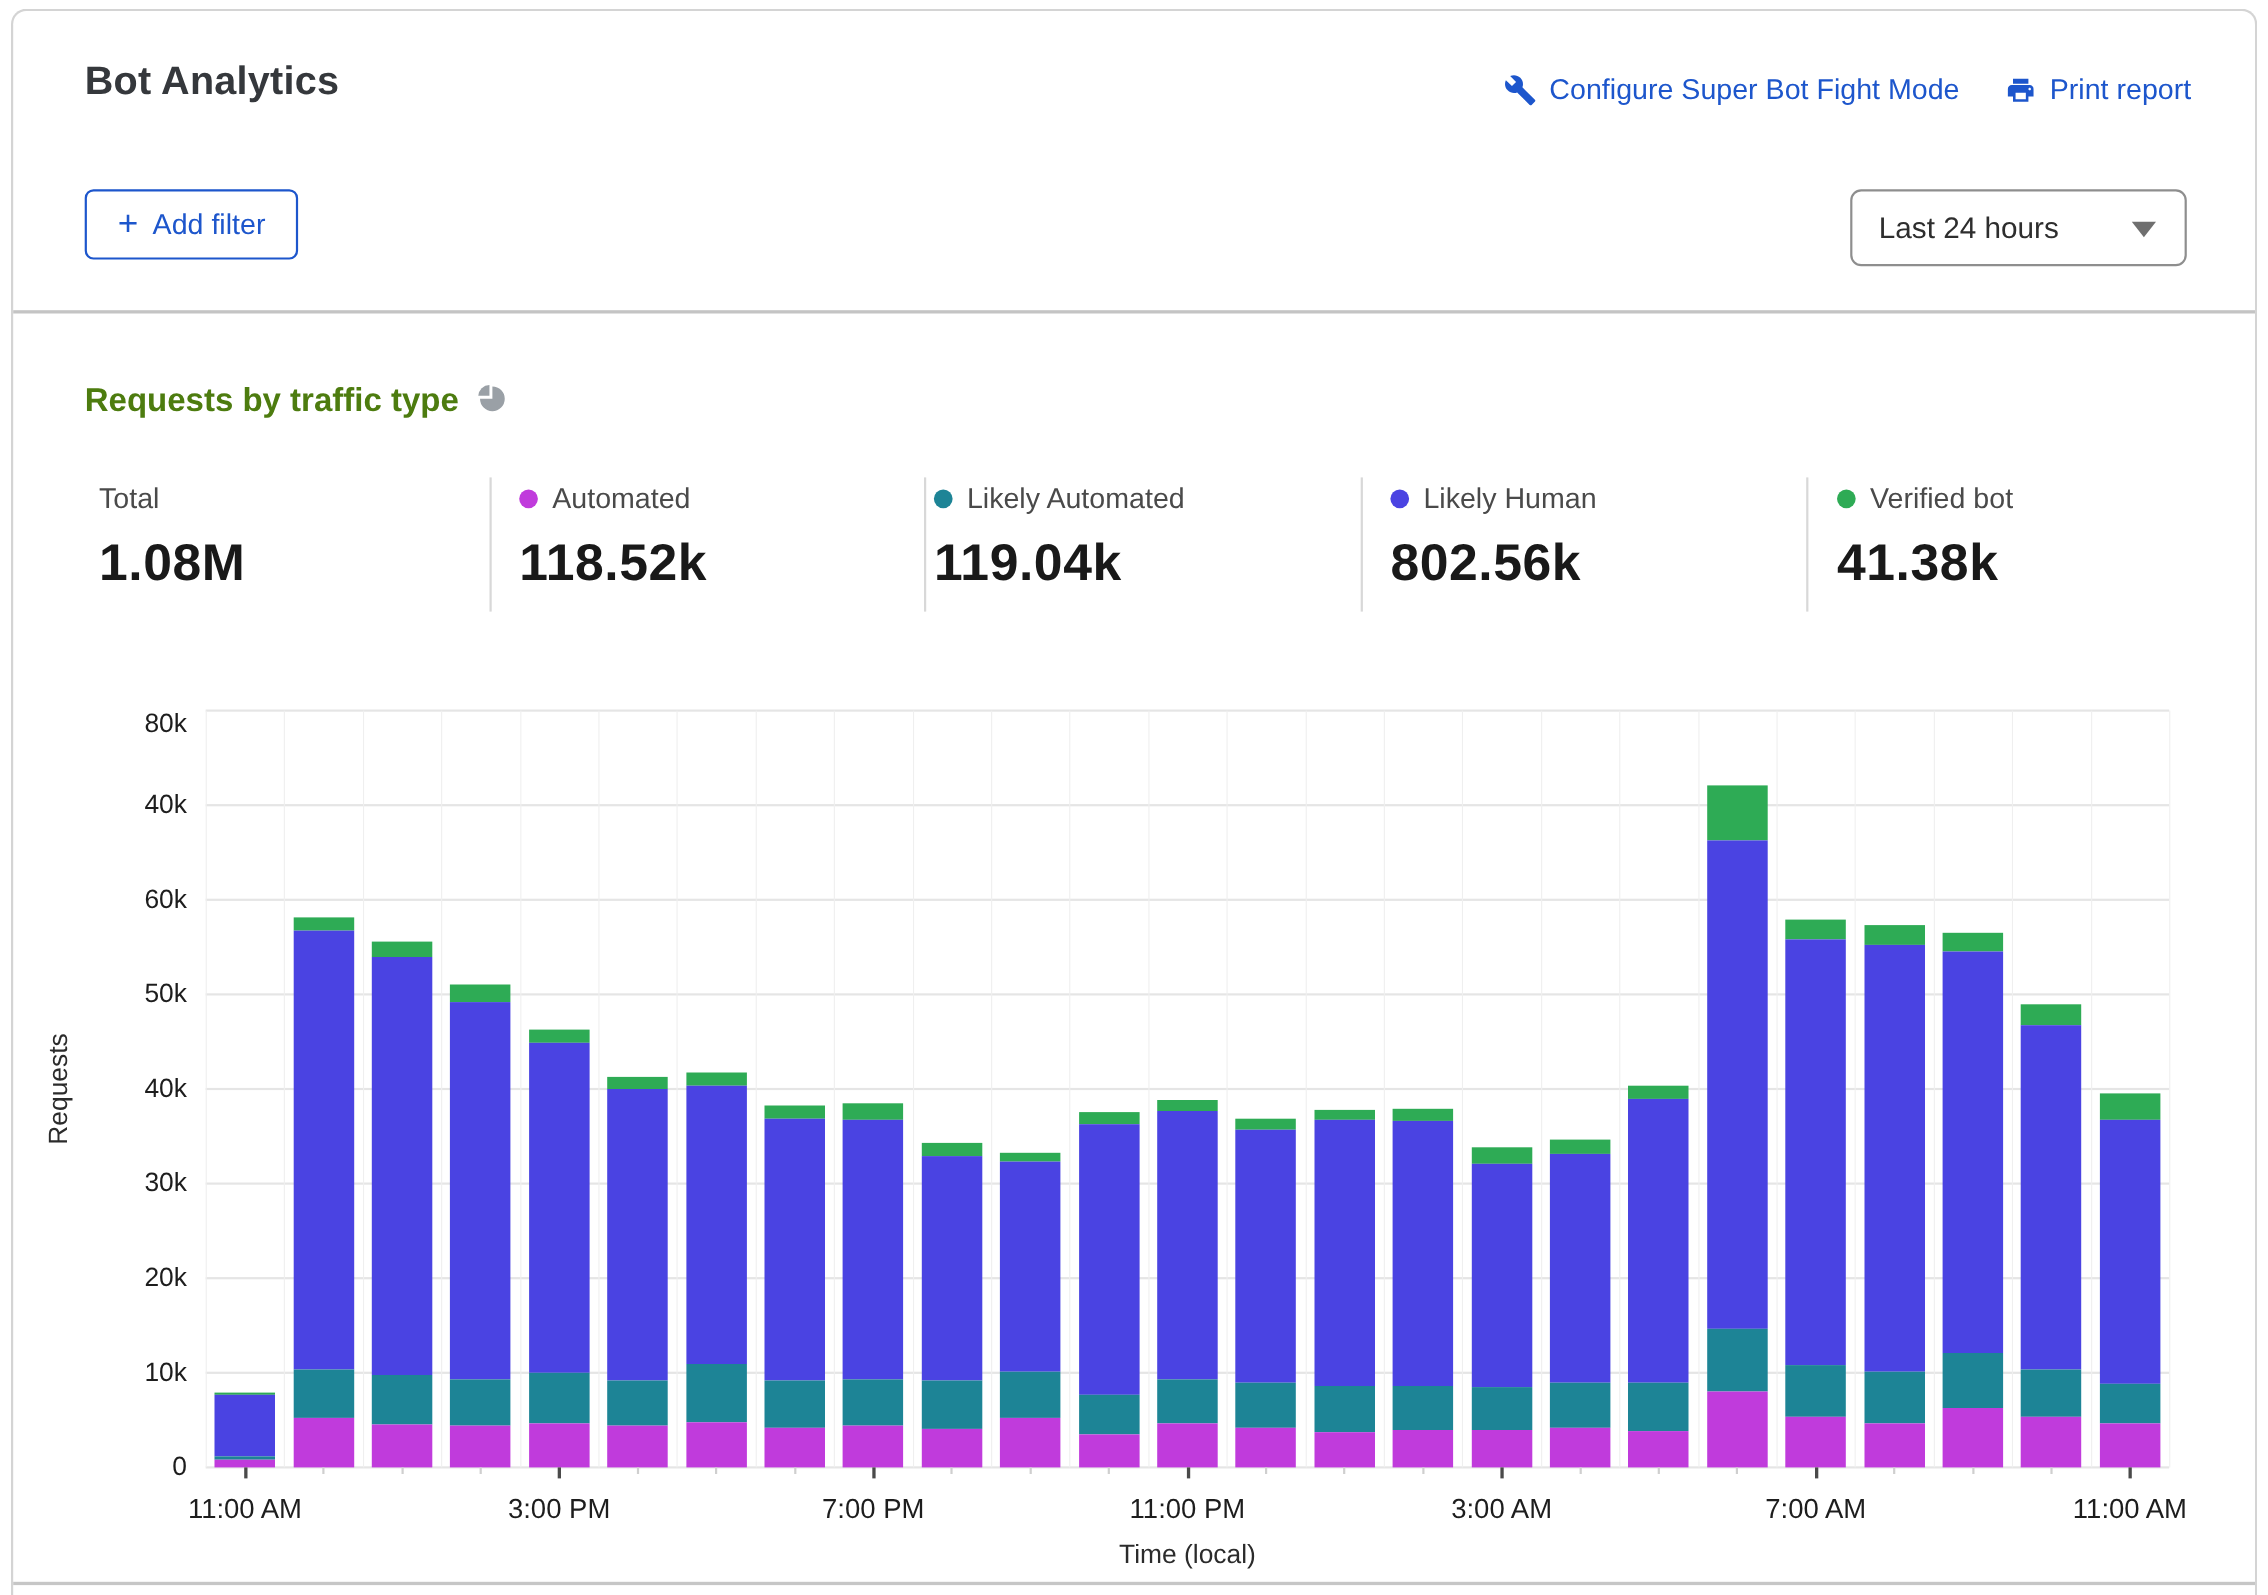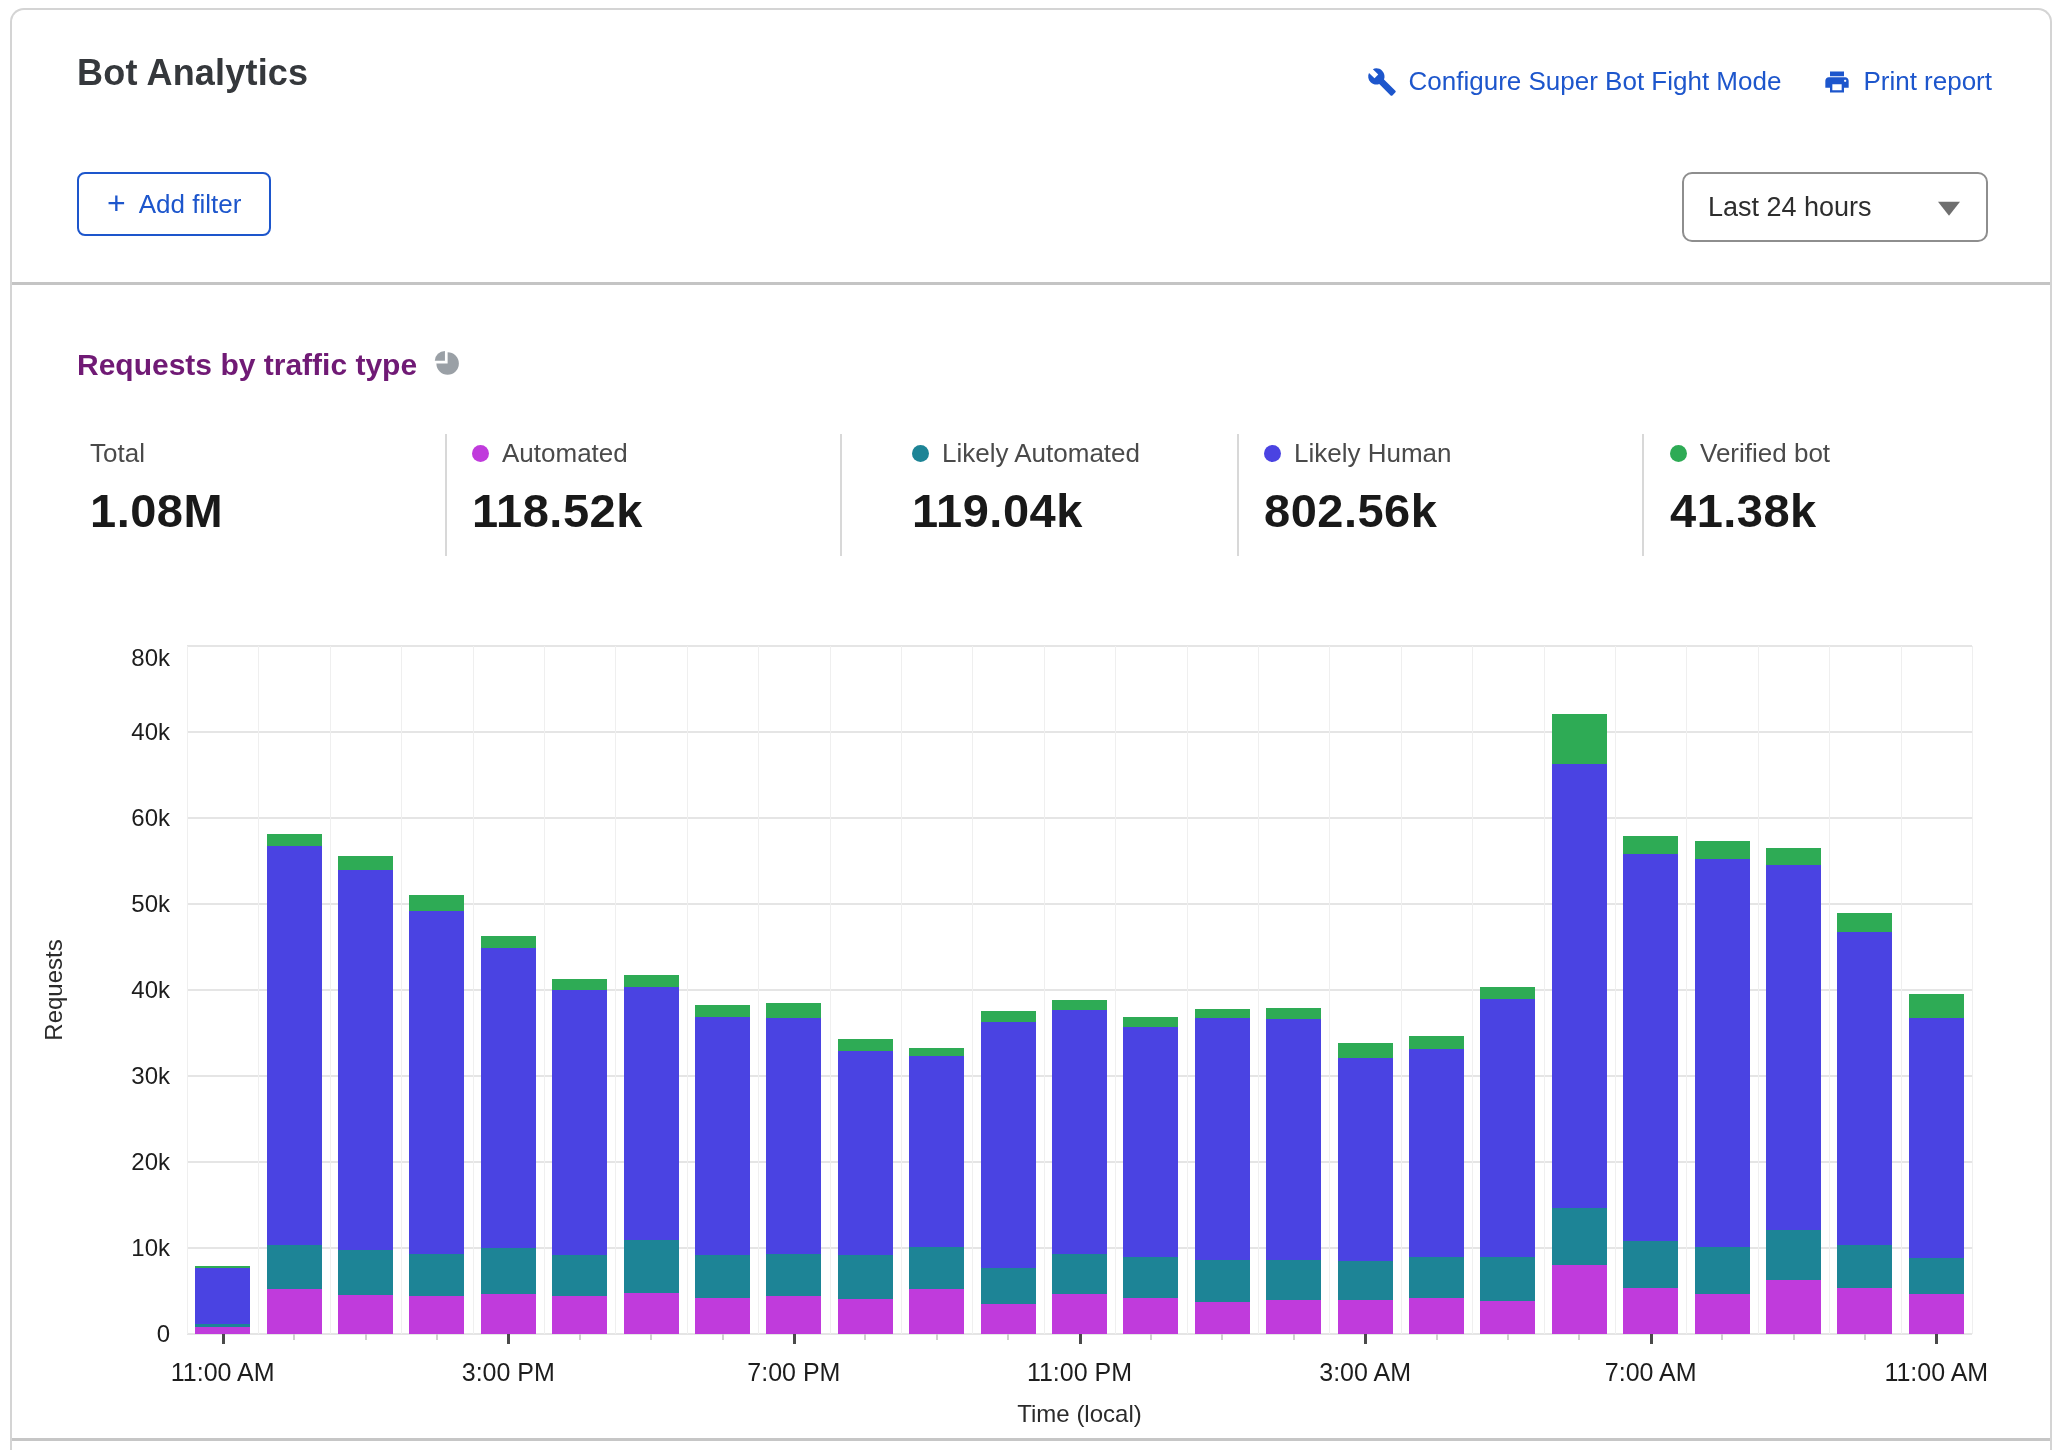--- a/index.html
+++ b/index.html
@@ -38,21 +38,21 @@
   }
   .select .value{margin-left:24px;font-size:27px;color:#2e2e2e;}
   .select .caret{
     position:absolute;right:26px;top:50%;transform:translateY(-38%);
     width:0;height:0;border-left:11px solid transparent;border-right:11px solid transparent;
     border-top:14px solid #6f6f6f;
   }
   .divider{position:absolute;left:0;top:272px;width:100%;height:3px;background:#c4c4c4;}
   
   .section-title-row{position:absolute;left:65px;top:338px;display:flex;align-items:center;gap:16px;}
-  .section-title{margin:0;font-size:30px;font-weight:700;color:#701a75;}
+  .section-title{margin:0;font-size:30px;font-weight:700;color:#4d7c0f;}
   
   .stats{position:absolute;left:0;top:0;width:100%;height:0;}
   .stat-col{position:absolute;top:428px;}
   .stat-label{display:flex;align-items:center;gap:13px;font-size:26px;color:#4a4a4a;}
   .stat-dot{width:17px;height:17px;border-radius:50%;flex:0 0 auto;}
   .stat-value{margin-top:14px;font-size:47px;font-weight:700;color:#191919;letter-spacing:.5px;}
   .stat-divider{position:absolute;top:424px;width:2px;height:122px;background:#d8d8d8;}
   
   .plot{position:absolute;left:175px;top:636px;width:1785px;height:688px;}
   .gridline-h{position:absolute;left:0;width:100%;height:2px;background:#e5e5e5;}
@@ -135,21 +135,21 @@
         </div>
         <div class="stat-value">1.08M</div>
       </div>
       <div class="stat-col" style="left: 460px;">
         <div class="stat-label">
           <span class="stat-dot" style="background: rgb(192, 59, 220);"></span>
           <span>Automated</span>
         </div>
         <div class="stat-value">118.52k</div>
       </div>
-      <div class="stat-col" style="left: 900px;">
+      <div class="stat-col" style="left: 837px;">
         <div class="stat-label">
           <span class="stat-dot" style="background: rgb(29, 132, 150);"></span>
           <span>Likely Automated</span>
         </div>
         <div class="stat-value">119.04k</div>
       </div>
       <div class="stat-col" style="left: 1252px;">
         <div class="stat-label">
           <span class="stat-dot" style="background: rgb(74, 67, 226);"></span>
           <span>Likely Human</span>

